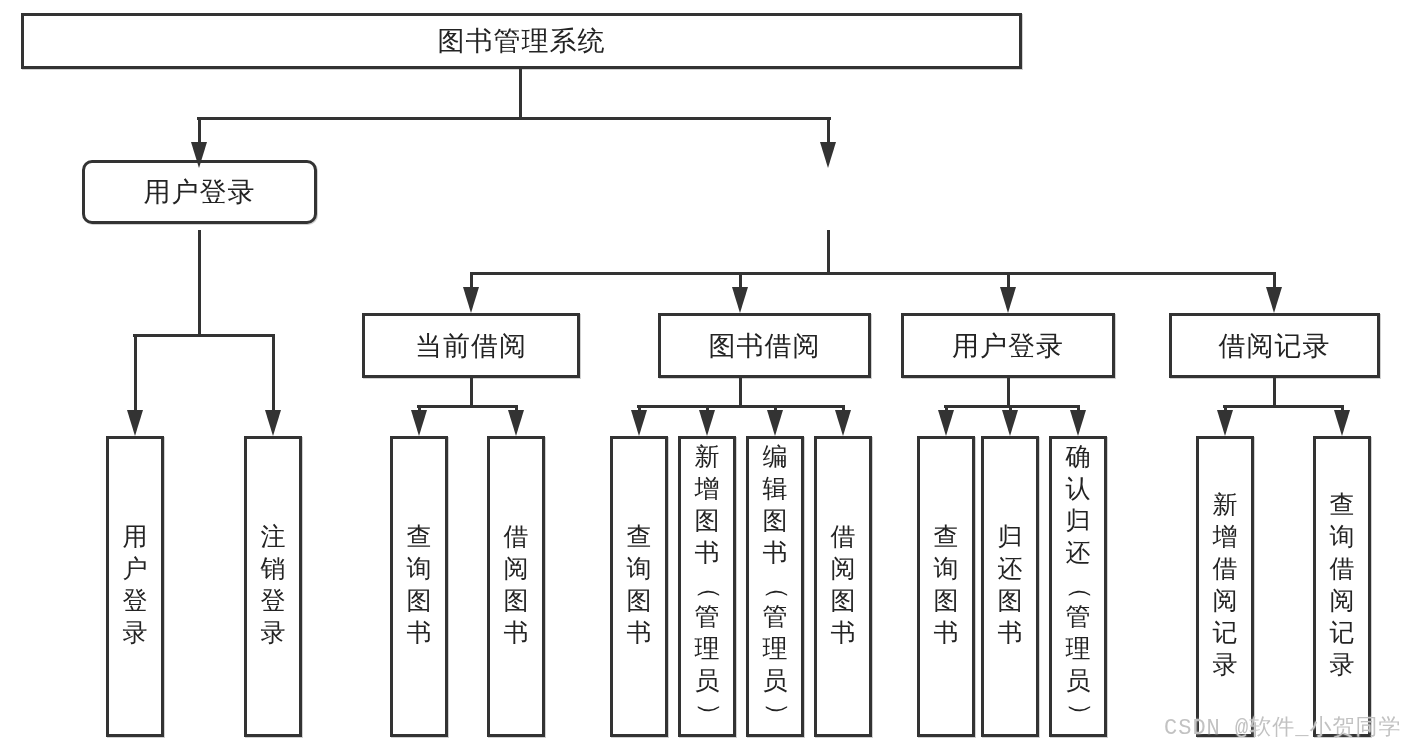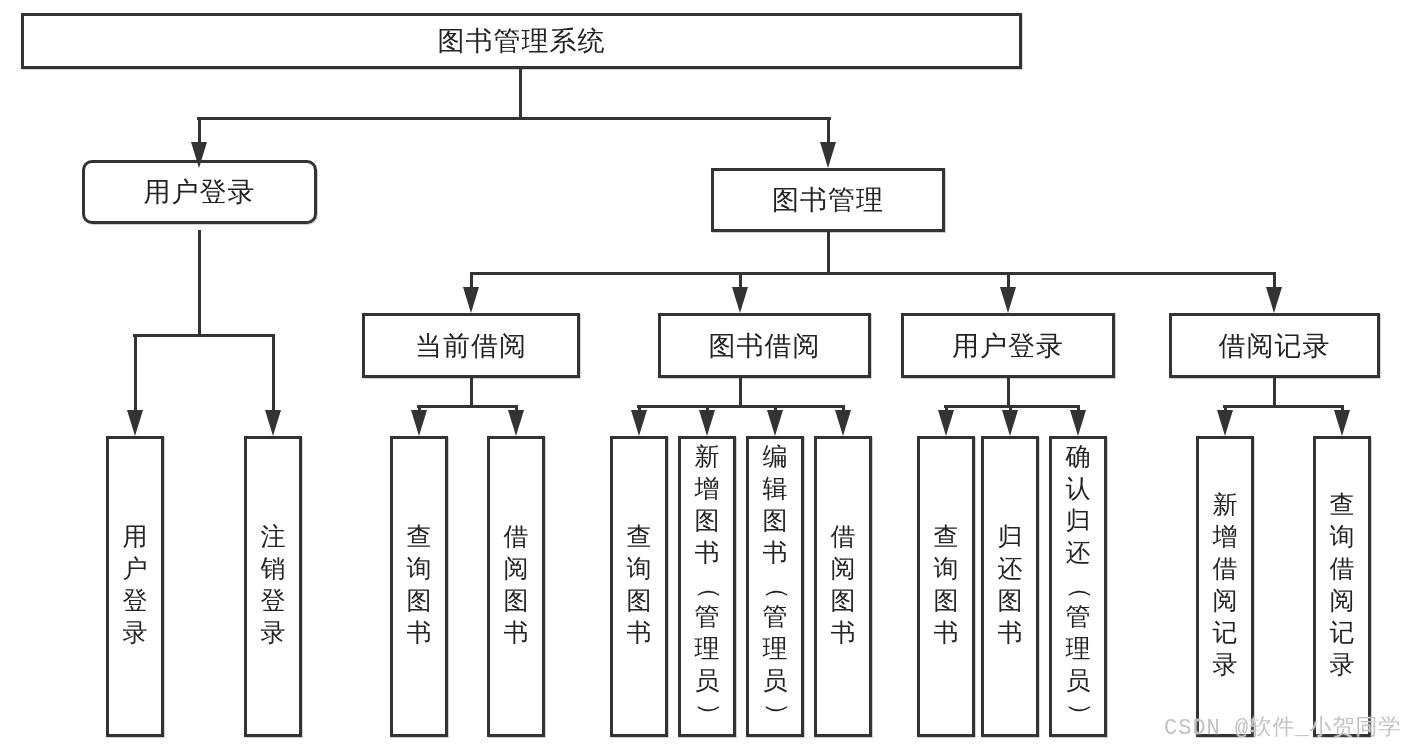--- a/index.html
+++ b/index.html
@@ -35,23 +35,20 @@
 
 <div id="stage">
 
   <div class="box" style="left:21px;top:13px;width:1001px;height:56px;">
     <span class="hlabel">图书管理系统</span>
   </div>
 
   <div class="box" style="left:82px;top:160px;width:235px;height:64px;border-radius:10px;">
     <span class="hlabel">用户登录</span>
   </div>
-  <div class="box" style="left:711px;top:168px;width:234px;height:64px;">
-    <span class="hlabel">图书管理</span>
-  </div>
 
   <div class="box" style="left:362px;top:313px;width:218px;height:65px;">
     <span class="hlabel">当前借阅</span>
   </div>
   <div class="box" style="left:634px;top:313px;width:213px;height:65px;margin-left:24px;">
     <span class="hlabel">图书借阅</span>
   </div>
   <div class="box" style="left:901px;top:313px;width:214px;height:65px;">
     <span class="hlabel">用户登录</span>
   </div>

